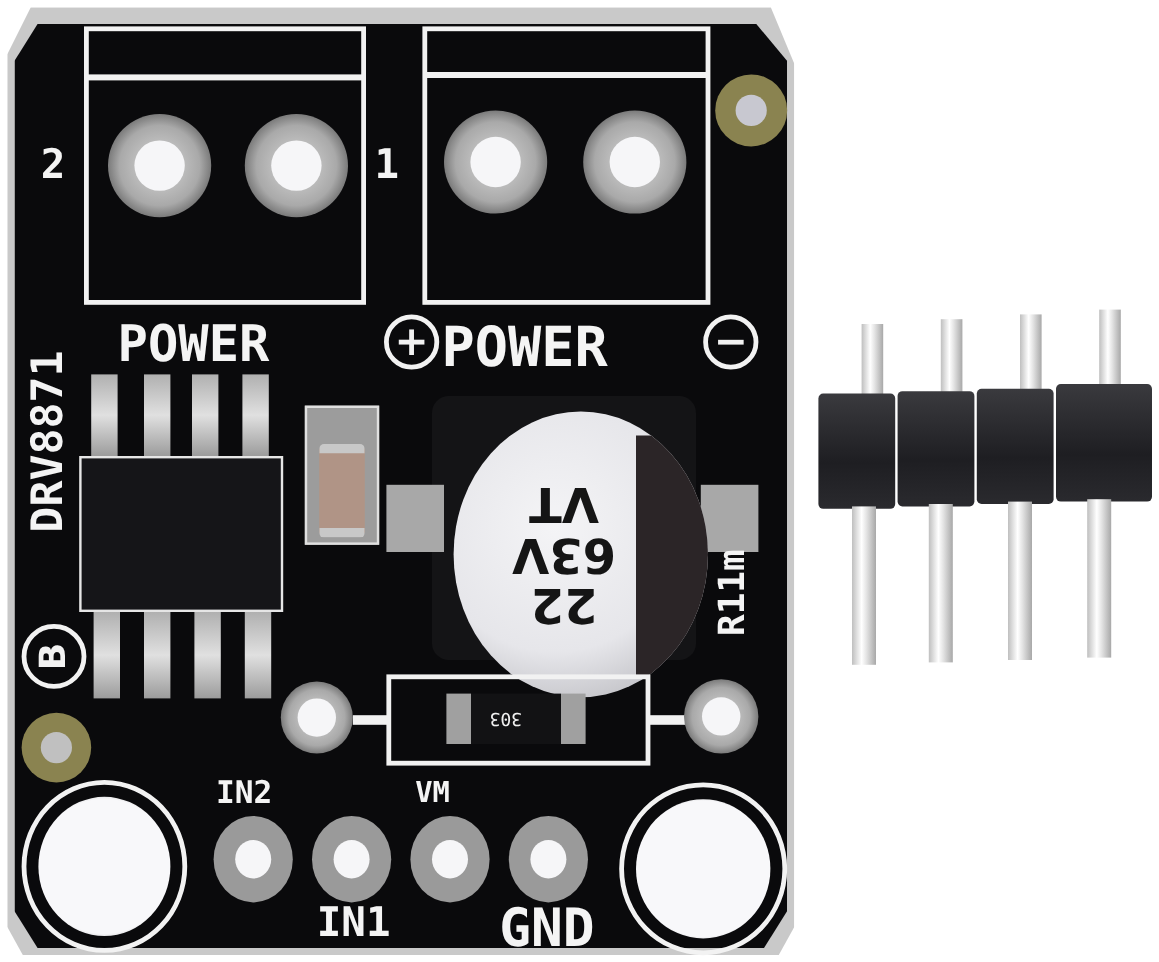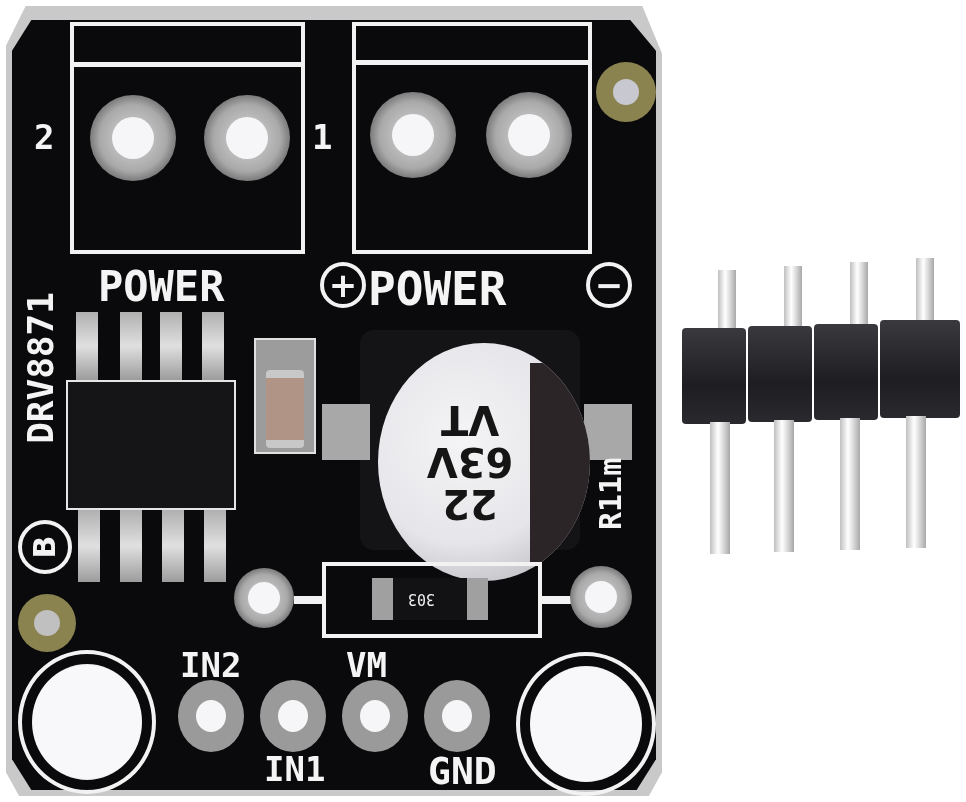--- a/index.html
+++ b/index.html
@@ -105,24 +105,24 @@
 <div class="abs pad-hole" style="left:585px;top:581px;width:32px;height:32px;"></div>
 
 <div class="abs gold-ring" style="left:18px;top:594px;width:58px;height:58px;"></div>
 <div class="abs pad-hole" style="left:34px;top:610px;width:26px;height:26px;background:#c0c0c0;"></div>
 
 <div class="abs" style="left:18px;top:650px;width:138px;height:144px;border:4px solid #f2f2f2;border-radius:50%;box-sizing:border-box;"></div>
 <div class="abs" style="left:32px;top:664px;width:110px;height:116px;background:radial-gradient(circle,#f8f8fa 70%,#9c9c9c 86%,#3a3a3a 100%);border-radius:50%;"></div>
 <div class="abs" style="left:516px;top:652px;width:140px;height:144px;border:4px solid #f2f2f2;border-radius:50%;box-sizing:border-box;"></div>
 <div class="abs" style="left:530px;top:666px;width:112px;height:116px;background:radial-gradient(circle,#f8f8fa 70%,#9c9c9c 86%,#3a3a3a 100%);border-radius:50%;"></div>
 
-<span class="abs silk-text" style="left:180px;top:648px;font-size:34px;">IN2</span>
-<span class="abs silk-text" style="left:346px;top:648px;font-size:34px;">VM</span>
+<span class="abs silk-text" style="left:180px;top:648px;font-size:26px;">IN2</span>
+<span class="abs silk-text" style="left:346px;top:648px;font-size:24px;">VM</span>
 <span class="abs silk-text" style="left:264px;top:752px;font-size:34px;">IN1</span>
-<span class="abs silk-text" style="left:428px;top:752px;font-size:38px;">GND</span>
+<span class="abs silk-text" style="left:416px;top:752px;font-size:44px;">GND</span>
 
 <div class="abs pad-ring" style="left:178px;top:680px;width:66px;height:72px;background:#9a9a9a;"></div>
 <div class="abs pad-hole" style="left:196px;top:700px;width:30px;height:32px;"></div>
 <div class="abs pad-ring" style="left:260px;top:680px;width:66px;height:72px;background:#9a9a9a;"></div>
 <div class="abs pad-hole" style="left:278px;top:700px;width:30px;height:32px;"></div>
 <div class="abs pad-ring" style="left:342px;top:680px;width:66px;height:72px;background:#9a9a9a;"></div>
 <div class="abs pad-hole" style="left:360px;top:700px;width:30px;height:32px;"></div>
 <div class="abs pad-ring" style="left:424px;top:680px;width:66px;height:72px;background:#9a9a9a;"></div>
 <div class="abs pad-hole" style="left:442px;top:700px;width:30px;height:32px;"></div>
 

